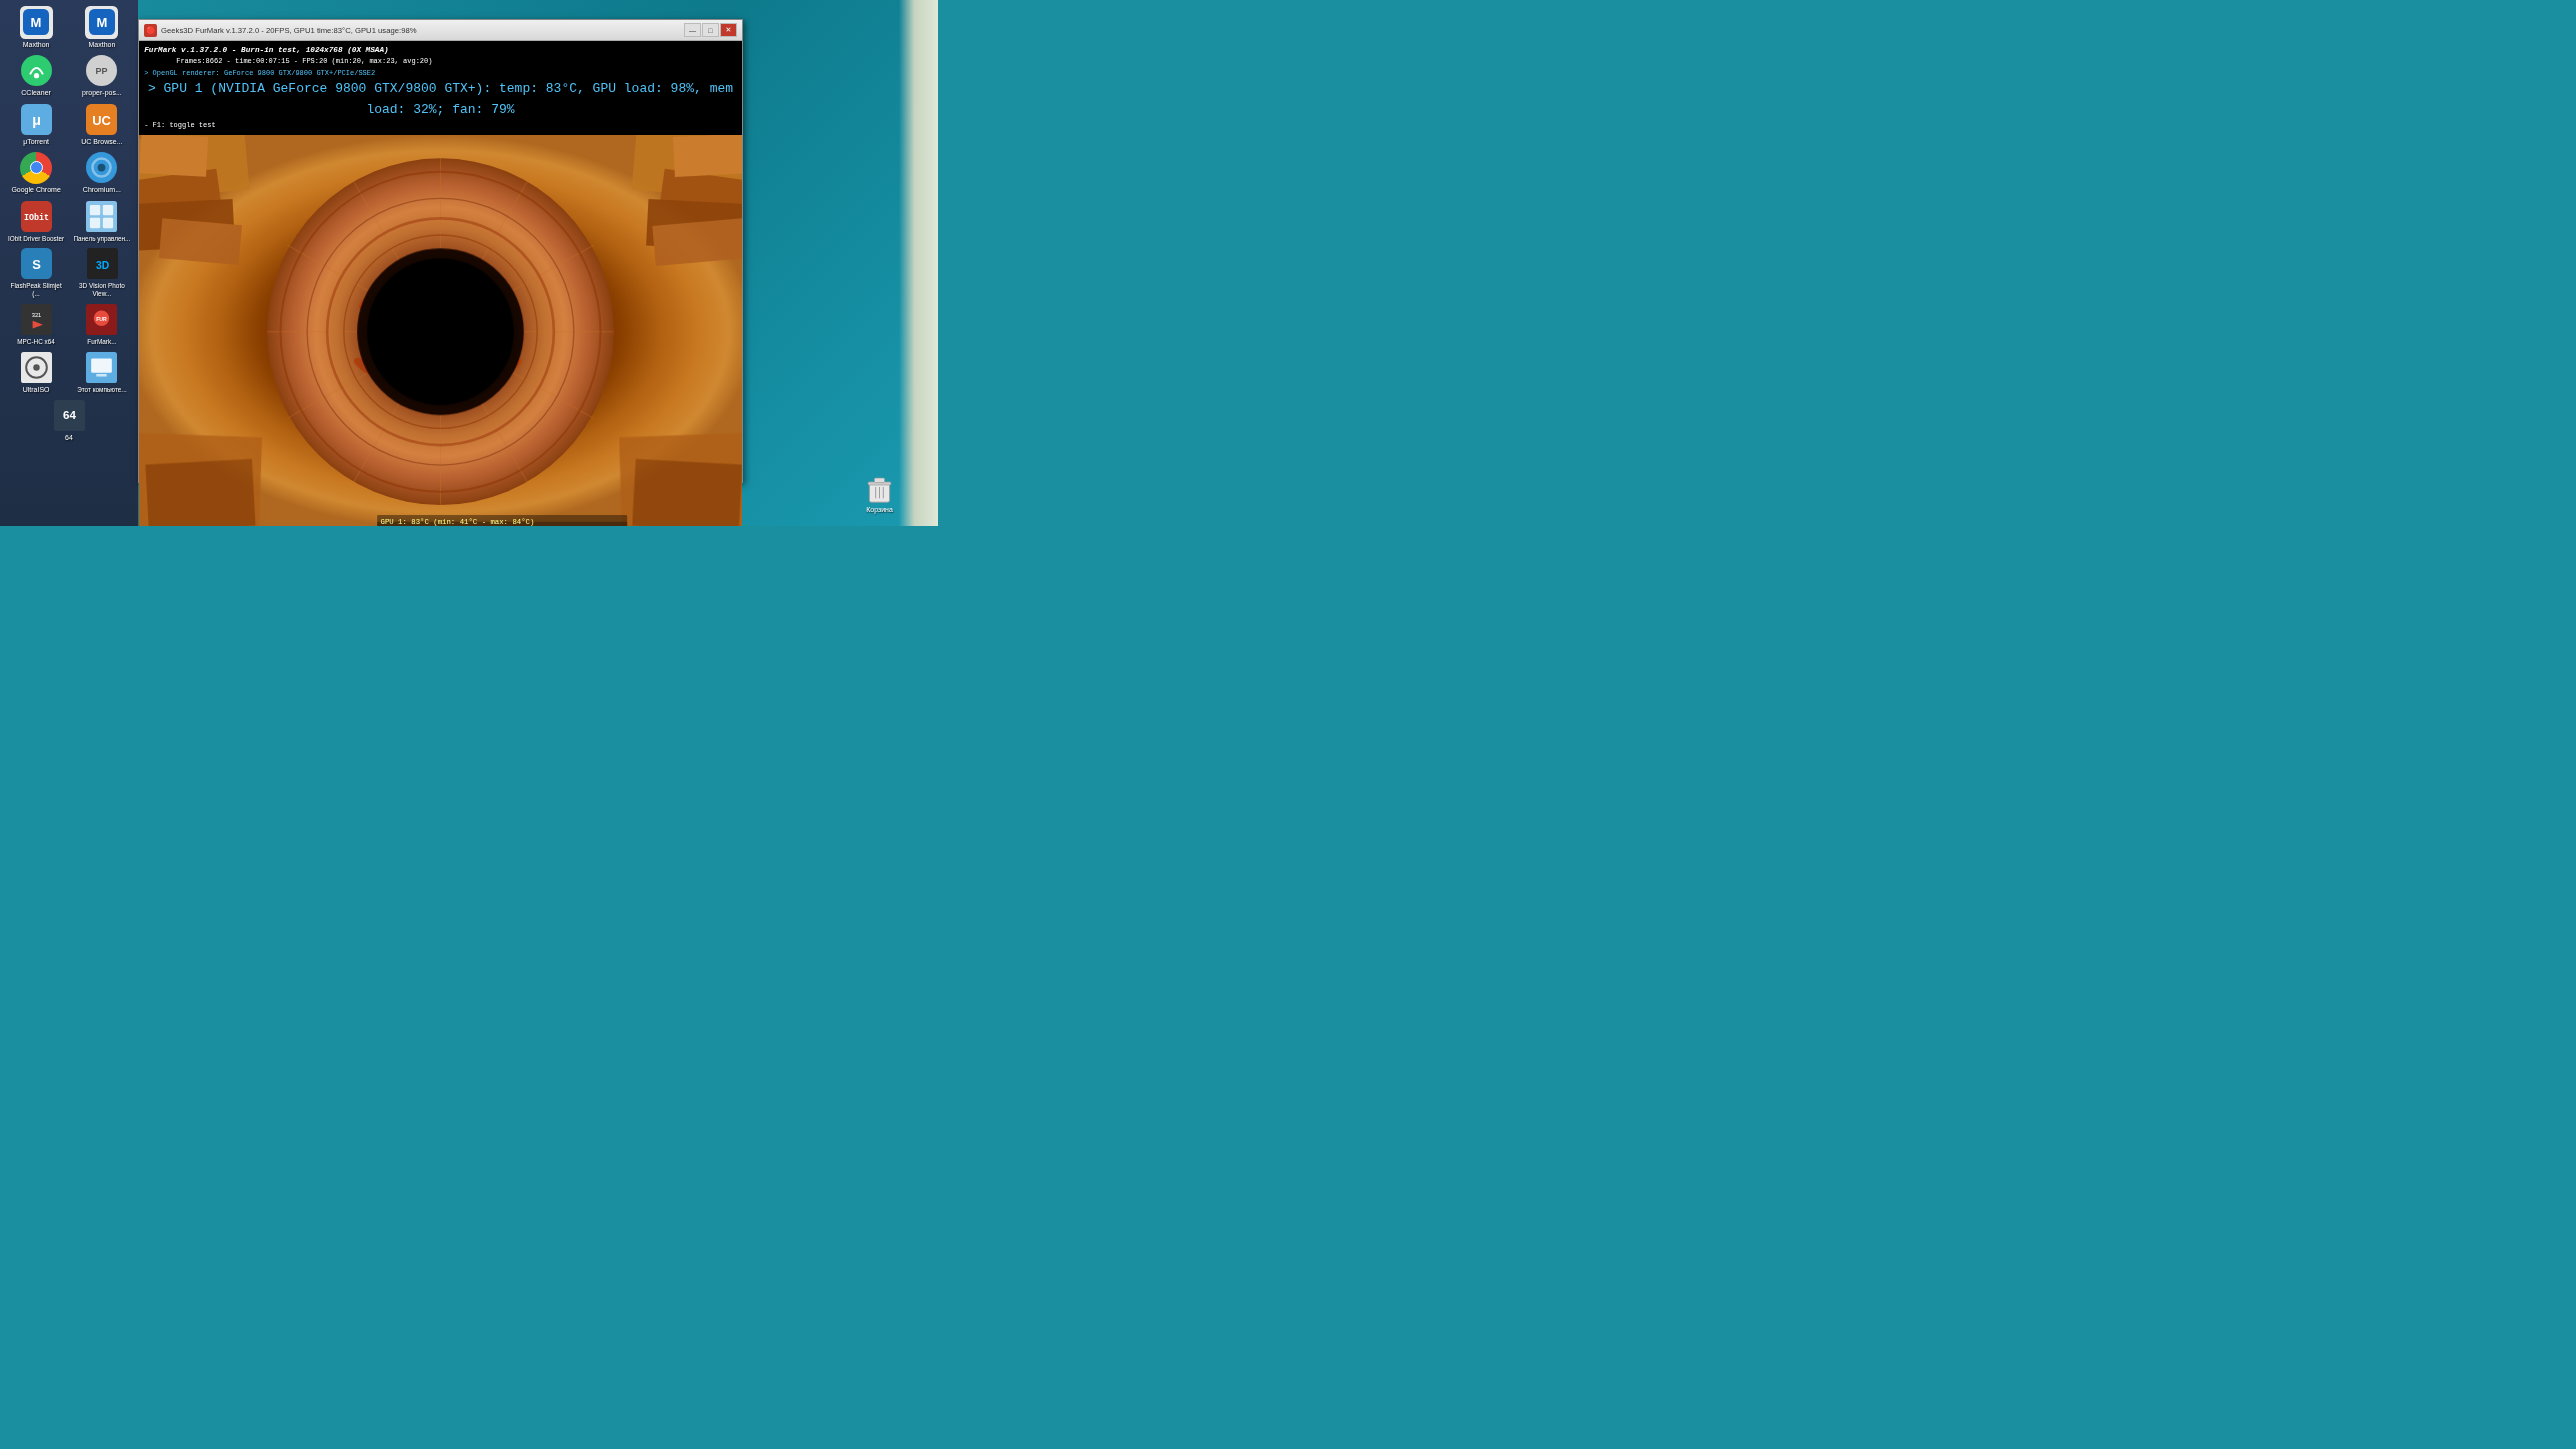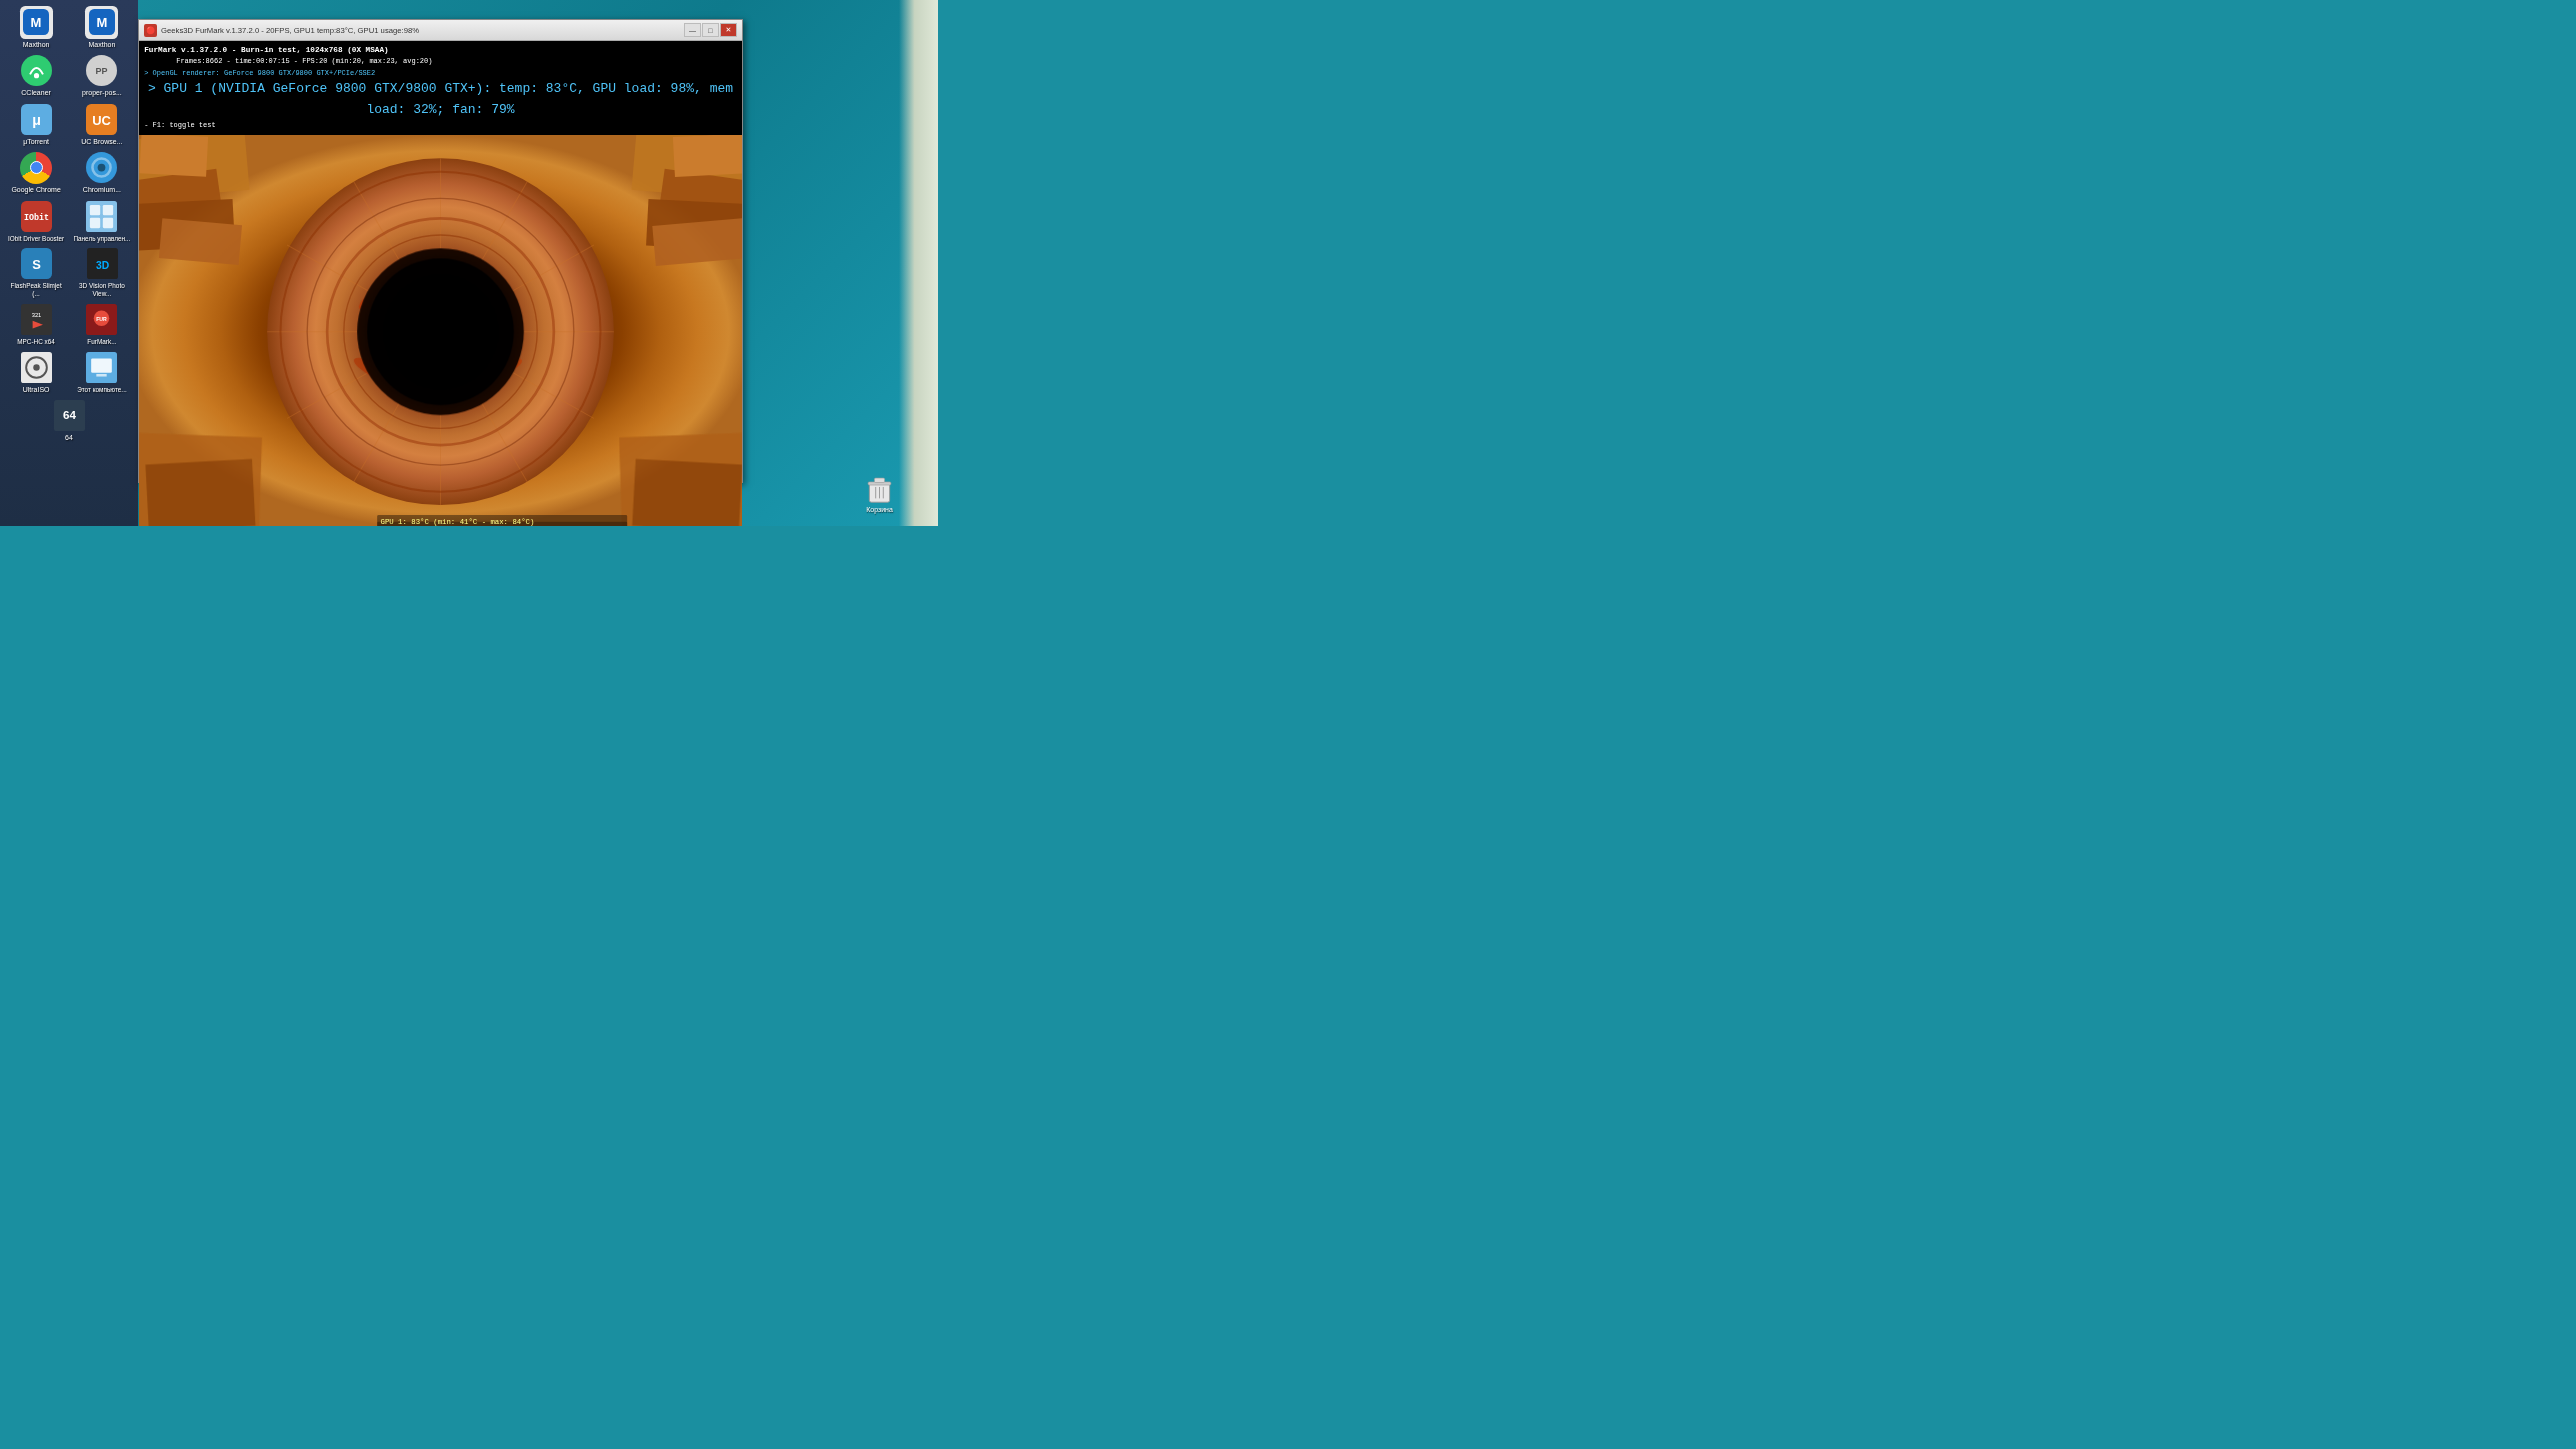--- a/index.html
+++ b/index.html
@@ -189,20 +189,21 @@
       padding: 3.2px 5.2px;
       font-family: 'Courier New', monospace;
       font-size: 7.7px;
       line-height: 1.6;
     }
 
     .info-header {
       color: #ffffff;
       font-weight: bold;
       font-size: 7.7px;
+      font-style: italic;
     }
 
     .info-line { color: #ffffff; font-size: 7px; margin-left: 32px; }
     .info-opengl { color: #4fc3f7; font-size: 7px; }
     .info-gpu { color: #4fc3f7; font-size: 13px; text-align: center; }
     .info-help { color: #ffffff; font-size: 7px; }
 
     
     .benchmark-display {
       width: 100%;
@@ -406,21 +407,21 @@
         <span class="icon-label">64</span>
       </div>
     </div>
 
   </div>
 
   <div class="furmark-window">
 
     <div class="window-titlebar">
       <div class="window-icon">🔴</div>
-      <span class="window-title-text">Geeks3D FurMark v.1.37.2.0 - 20FPS, GPU1 temp:83°C, GPU1 usage:98%</span>
+      <span class="window-title-text">Geeks3D FurMark v.1.37.2.0 - 20FPS, GPU1 time:83°C, GPU1 usage:98%</span>
       <div class="window-controls">
         <button class="win-btn">—</button>
         <button class="win-btn">□</button>
         <button class="win-btn close-btn">✕</button>
       </div>
     </div>
 
     <div class="furmark-info">
       <div class="info-header">FurMark v.1.37.2.0 - Burn-in test, 1024x768 (0X MSAA)</div>
       <div class="info-line">Frames:8662 - time:00:07:15 - FPS:20 (min:20, max:23, avg:20)</div>

